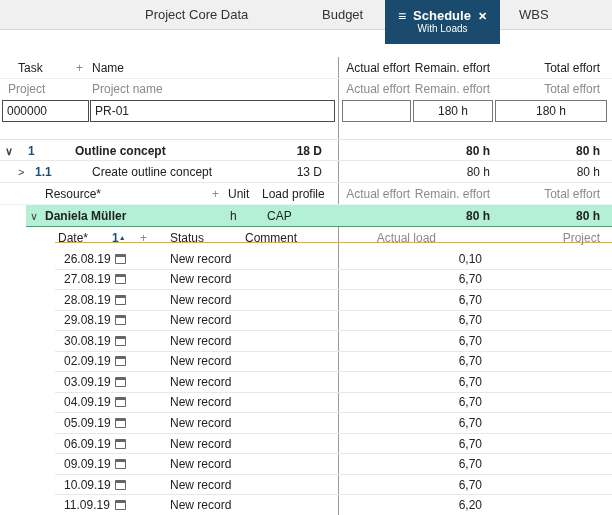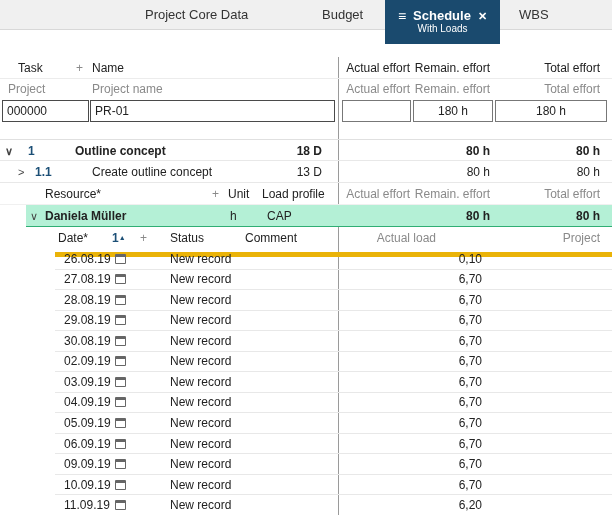--- a/index.html
+++ b/index.html
@@ -24,21 +24,21 @@
   .blue-num { color:#1c4f76; font-weight:bold; }
   .chev { color:#444; font-size:11px; cursor:pointer; }
 
   .r-ha    { top:57px;  height:22px; line-height:22px; border-bottom:1px solid #ececec; }
   .r-hb    { top:79px;  height:20px; line-height:20px; }
   .r-input { top:99px;  height:25px; line-height:25px; }
   .r-t1    { top:139px; height:22px; line-height:22px; border-top:1px solid #e0e0e0; border-bottom:1px solid #e8e8e8; font-weight:bold; }
   .r-t2    { top:161px; height:22px; line-height:22px; border-bottom:1px solid #e8e8e8; }
   .r-rh    { top:183px; height:22px; line-height:22px; border-bottom:1px solid #f0f0f0; }
   .r-res   { top:205px; height:22px; line-height:22px; left:26px; background:#b4f0d6; border-bottom:1px solid #2fae74; z-index:2; }
-  .r-lh    { top:227px; height:30px; line-height:22px; left:55px; border-bottom:5px solid #eab308; }
+  .r-lh    { top:227px; height:16px; line-height:22px; left:55px; border-bottom:1px solid #eab308; }
 
   .ibox { position:absolute; top:1px; height:22px; line-height:20px; border:1px solid #4a4a4a; background:#fff; padding:0 4px; z-index:2; }
   .ibox.num { text-align:center; border-color:#777; }
 
   
   .load-rows { position:absolute; top:249px; left:0; right:0; bottom:0; display:flex; flex-direction:column; z-index:1; }
   .load-row { flex:1; position:relative; margin-left:55px; border-bottom:1px solid #e8e8e8; }
   .load-row:last-child { border-bottom:none; }
   .lr-cell { position:absolute; top:50%; transform:translateY(-50%); white-space:nowrap; }
   .cal { display:inline-block; width:11px; height:10px; border:1px solid #666; border-top:3px solid #666; border-radius:1px; cursor:pointer; }

